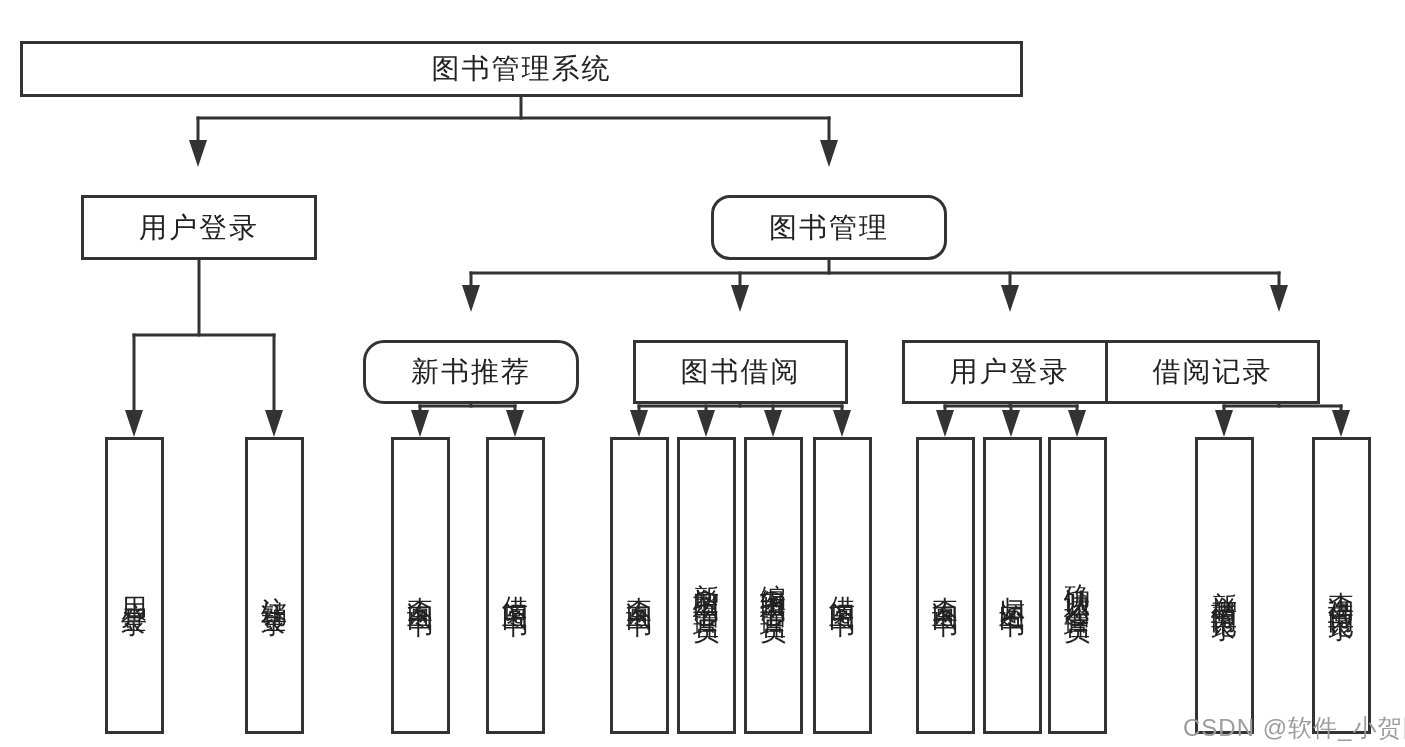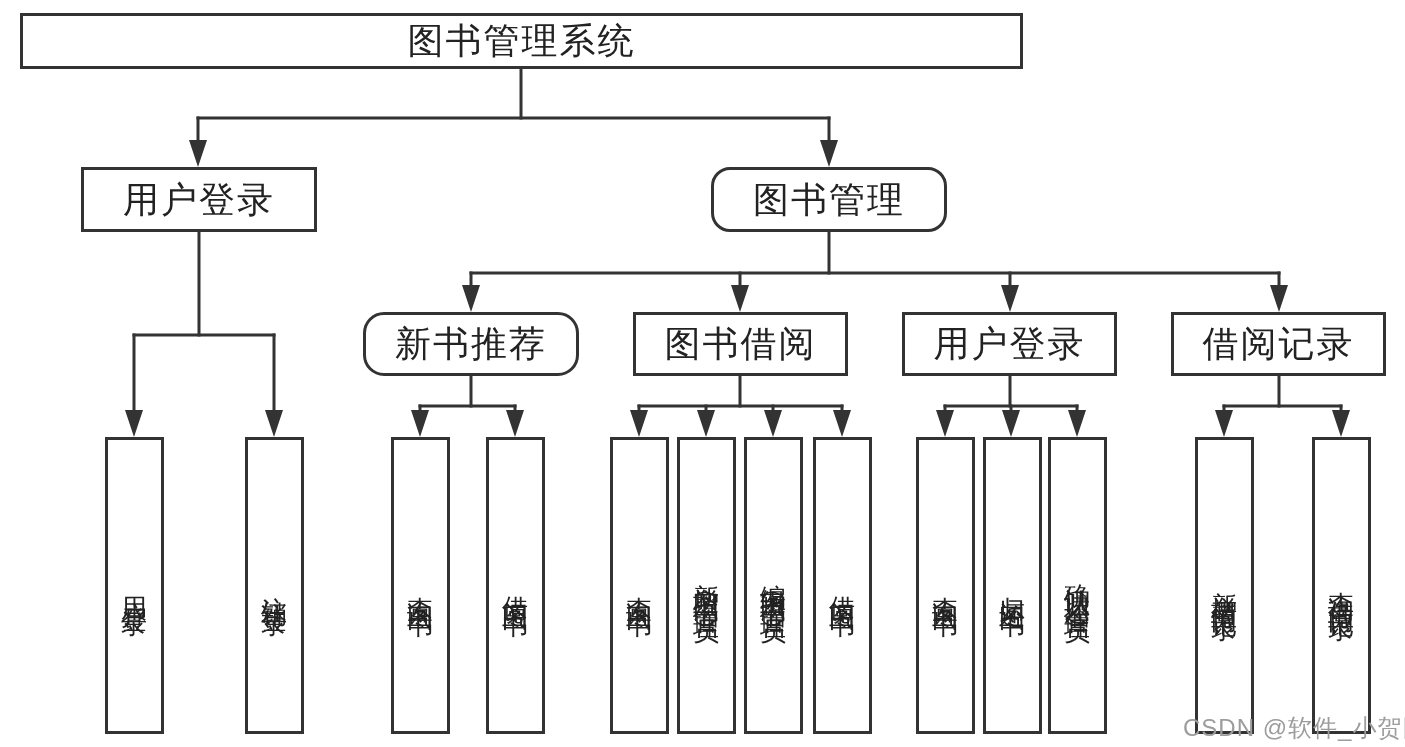--- a/index.html
+++ b/index.html
@@ -7,21 +7,21 @@
     position:relative; width:1405px; height:747px; background:#ffffff;
     font-family:"Liberation Sans","DejaVu Sans",sans-serif; overflow:hidden;
   }
   svg.connectors { position:absolute; left:0; top:0; z-index:1; }
   .node {
     position:absolute; box-sizing:border-box; background:#ffffff;
     border:3px solid #333333; color:#222222; z-index:2;
     display:flex; align-items:center; justify-content:center;
     text-align:center; line-height:1;
   }
-  .hbox { font-size:36px; letter-spacing:2px; }
+  .hbox { font-size:28px; letter-spacing:2px;margin-top:28px; }
   .root  { left:20px;  top:13px;  width:1003px; height:56px; }
   .lvl2  { top:167px; height:65px; width:236px; }
   .lvl3  { top:312px; height:64px; }
   .leaf {
     top:437px; height:297px; width:59px;
     writing-mode:vertical-rl; text-orientation:mixed;
     font-size:26px; letter-spacing:5px;
   }
   .watermark {
     position:absolute; left:1183px; top:712px; z-index:3;
@@ -110,21 +110,21 @@
   </svg>
 
   <div class="node hbox root">图书管理系统</div>
 
   <div class="node hbox lvl2" style="left:81px;">用户登录</div>
   <div class="node hbox lvl2" style="left:711px;border-radius:19px;">图书管理</div>
 
   <div class="node hbox lvl3" style="left:363px; width:216px;border-radius:21px;">新书推荐</div>
   <div class="node hbox lvl3" style="left:633px; width:215px;">图书借阅</div>
   <div class="node hbox lvl3" style="left:902px; width:215px;">用户登录</div>
-  <div class="node hbox lvl3" style="left:1171px; width:215px;">借阅记录</div>
+  <div class="node hbox lvl3" style="left:1105px; width:215px;">借阅记录</div>
 
   <div class="node leaf" style="left:105px;">用户登录</div>
   <div class="node leaf" style="left:245px;">注销登录</div>
 
   <div class="node leaf" style="left:391px;">查询图书</div>
   <div class="node leaf" style="left:486px;">借阅图书</div>
 
   <div class="node leaf" style="left:610px;">查询图书</div>
   <div class="node leaf" style="left:677px;">新增图书（管理员）</div>
   <div class="node leaf" style="left:744px;">编辑图书（管理员）</div>

